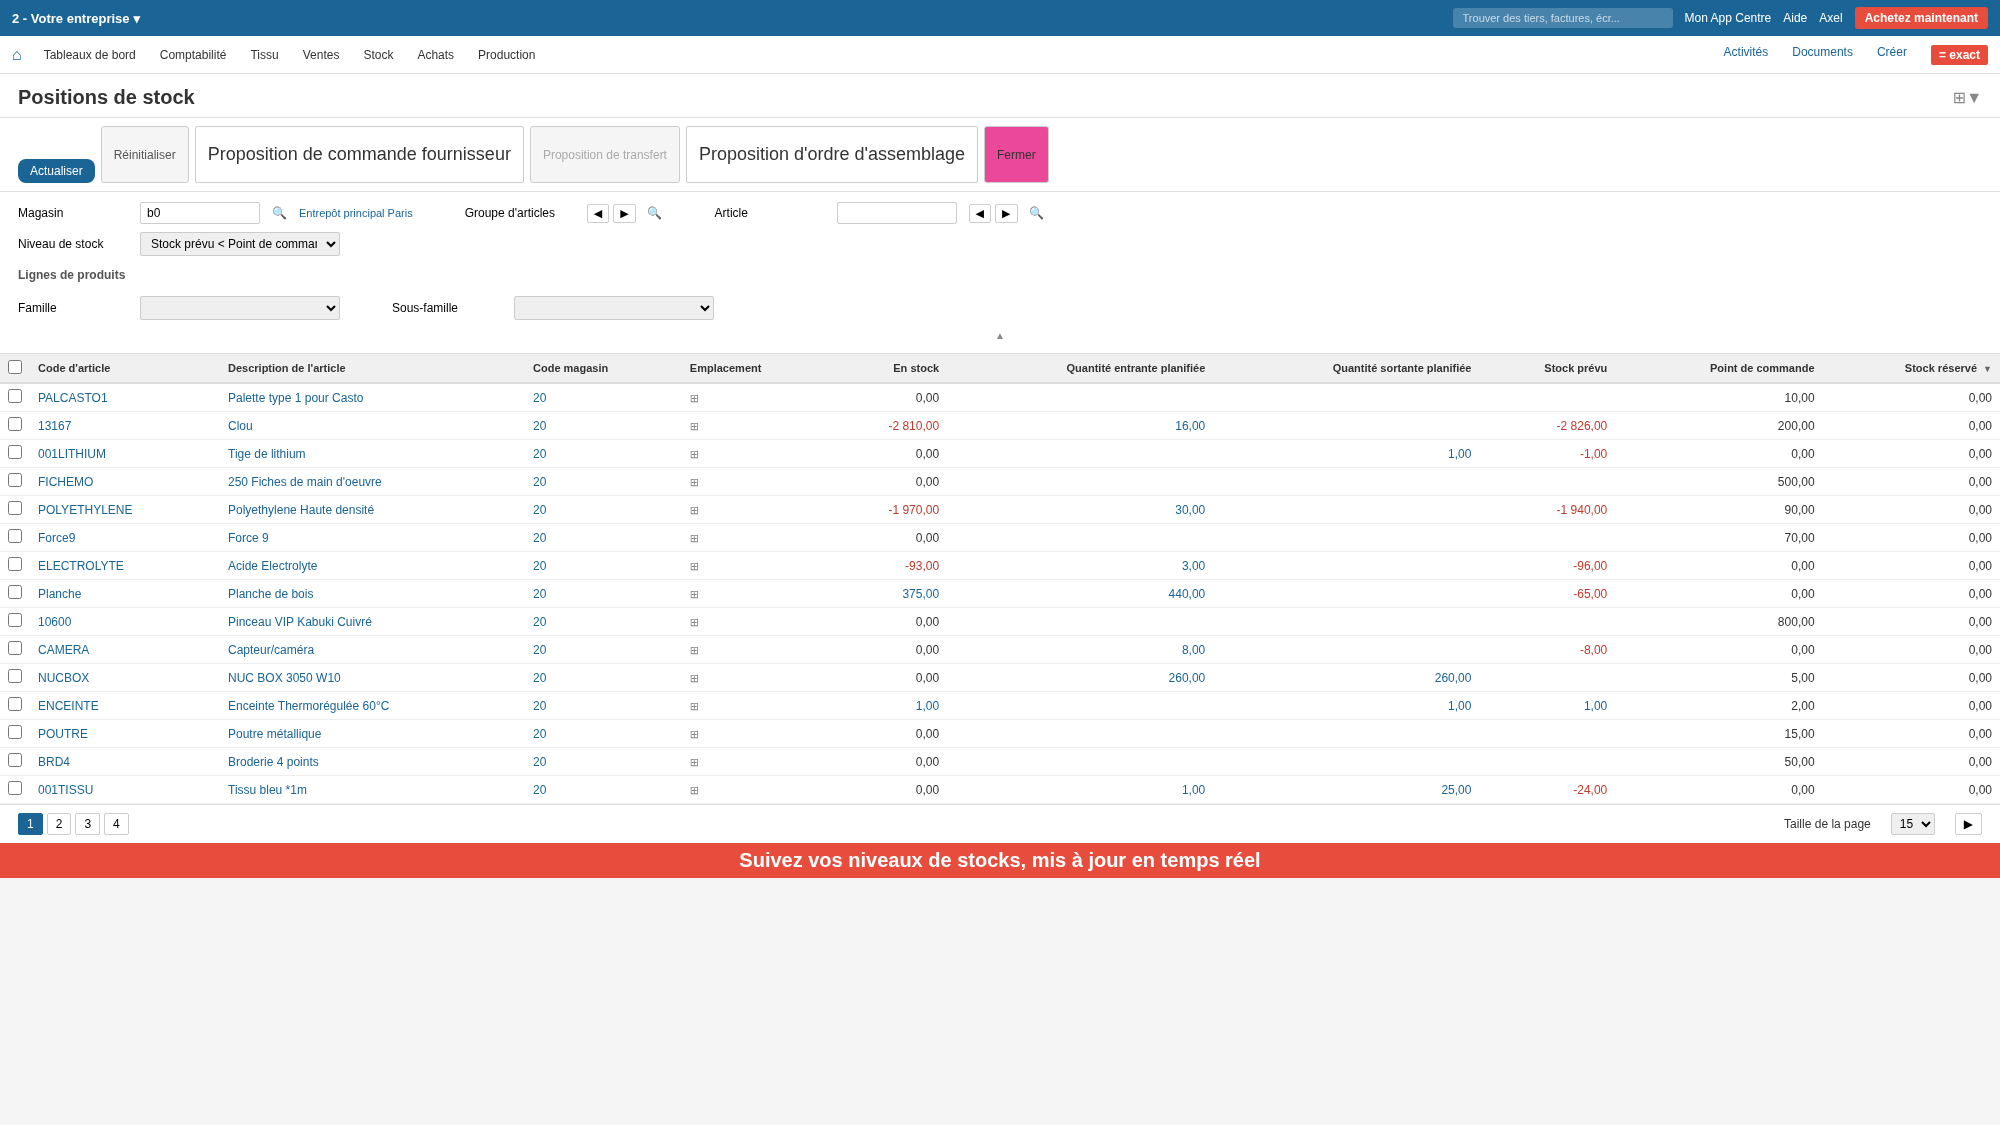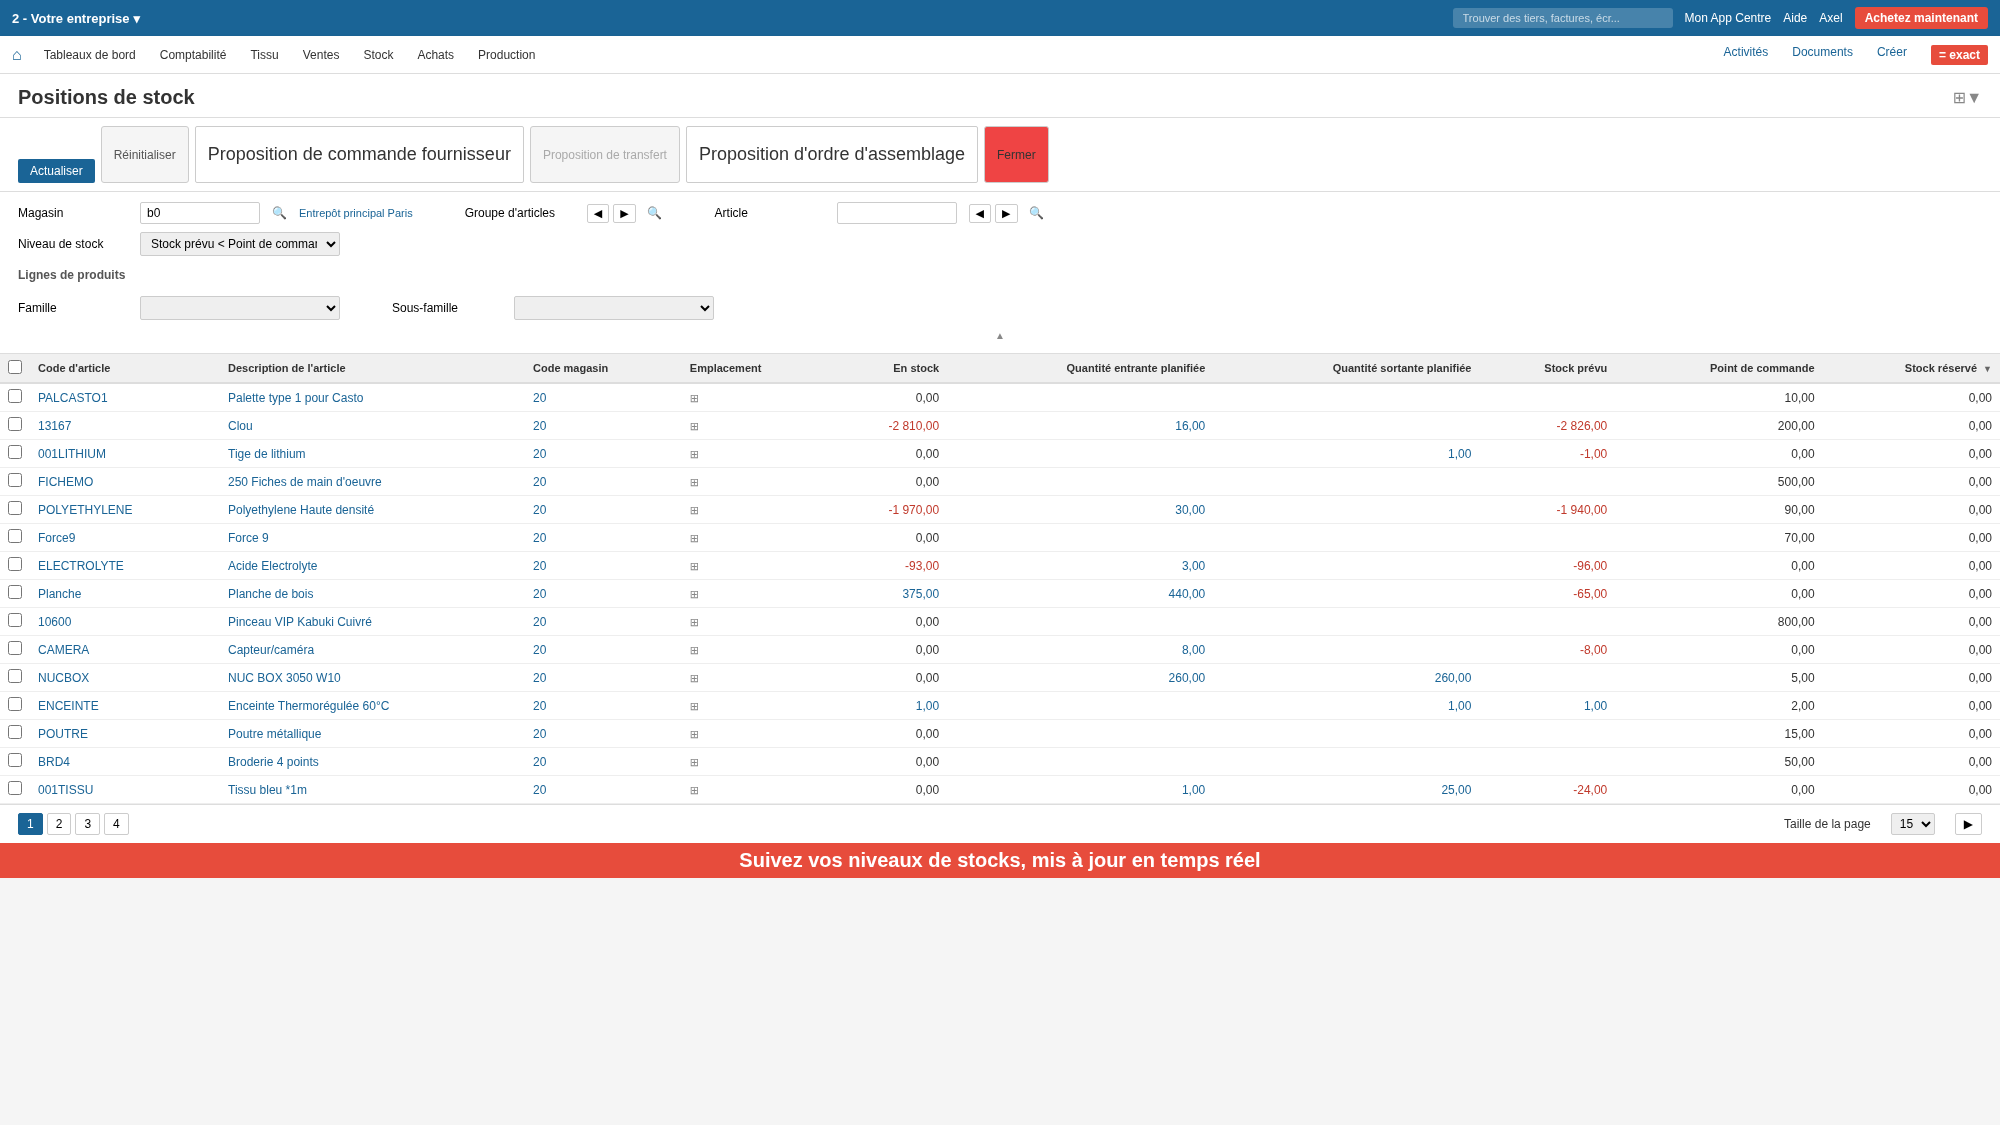--- a/index.html
+++ b/index.html
@@ -113,21 +113,21 @@
       padding: 8px 18px;
       display: flex;
       gap: 6px;
       border-bottom: 1px solid #ddd;
     }
     .btn-primary {
       background: #1a6496;
       color: white;
       border: none;
       padding: 5px 12px;
-      border-radius: 2px;
+      border-radius: 8px;
       font-size: 12px;
       cursor: pointer;
       margin-top: 33px;
     }
     .btn-secondary {
       background: #f5f5f5;
       color: #555;
       border: 1px solid #ccc;
       padding: 5px 12px;
       border-radius: 3px;
@@ -138,21 +138,21 @@
     .btn-default {
       background: white;
       color: #333;
       border: 1px solid #ccc;
       padding: 5px 12px;
       border-radius: 2px;
       font-size: 18px;
       cursor: pointer;
     }
     .btn-close {
-      background: #ef4444;
+      background: #ec4899;
       color: #333;
       border: 1px solid #ccc;
       padding: 5px 12px;
       border-radius: 3px;
       font-size: 12px;
       cursor: pointer;
     }
 
     
     .filter-area {

